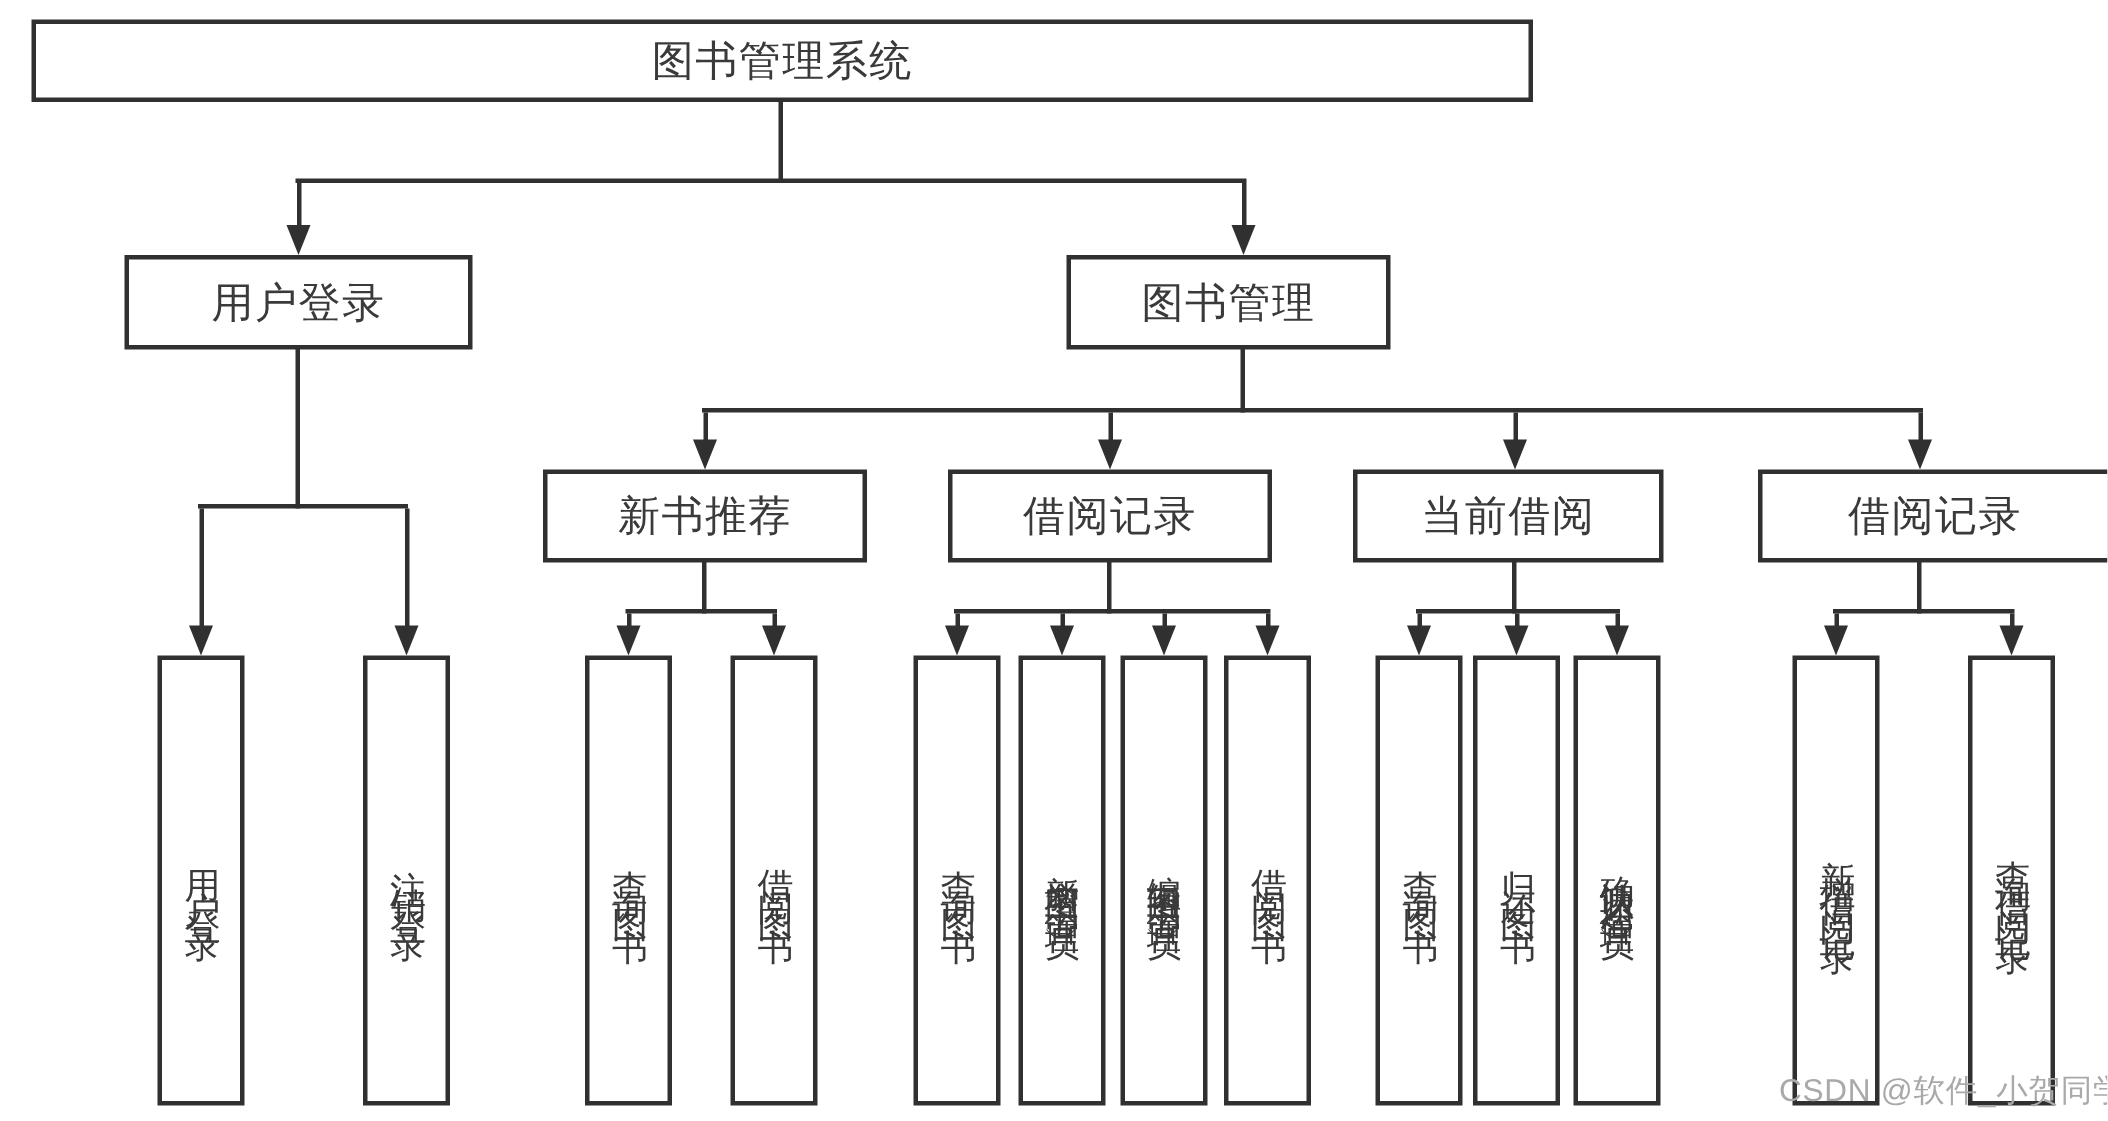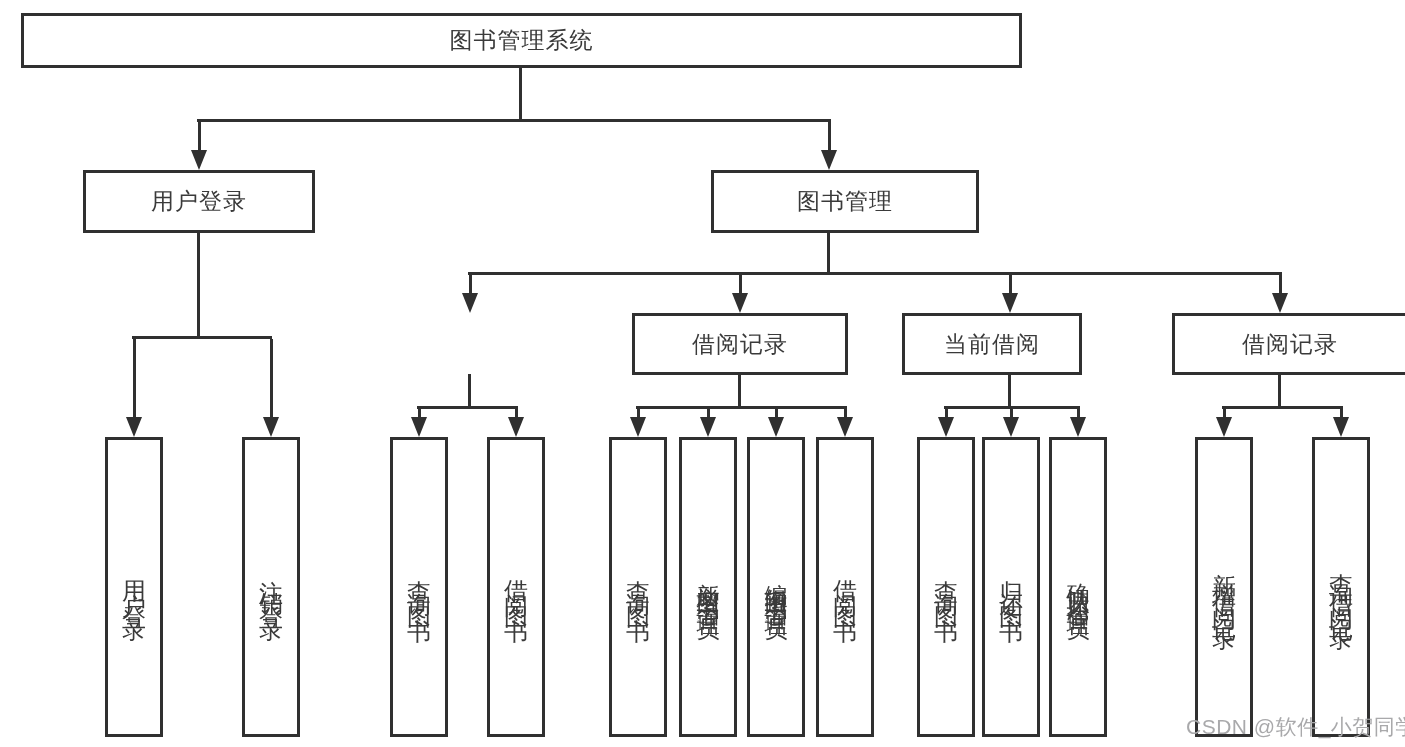--- a/index.html
+++ b/index.html
@@ -15,21 +15,21 @@
   .box{
     position:absolute;
     box-sizing:border-box;
     border:3px solid #303030;
     background:#ffffff;
     display:flex;
     align-items:center;
     justify-content:center;
   }
   .hbox{
-    font-size:23px;
+    font-size:28px;
     letter-spacing:1px;
     white-space:nowrap;
   }
   .vbox{
     font-size:24px;
     writing-mode:vertical-rl;
     text-orientation:mixed;
     letter-spacing:13px;
     line-height:1;
     white-space:nowrap;
@@ -82,36 +82,37 @@
 <div class="canvas">
 
   <div class="box hbox" style="left:21px;top:13px;width:1001px;height:55px">图书管理系统</div>
 
   <div class="line vline" style="left:519px;top:67px;height:55px"></div>
   <div class="line hline" style="left:197px;top:119px;width:634px"></div>
   <div class="arrow" style="left:191px;top:122px;height:48px"></div>
   <div class="arrow" style="left:821px;top:122px;height:48px"></div>
 
   <div class="box hbox" style="left:83px;top:170px;width:232px;height:63px">用户登录</div>
-  <div class="box hbox" style="left:711px;top:170px;width:268px;height:63px">图书管理</div>
+  <div class="box hbox" style="left:711px;top:170px;width:216px;height:63px">图书管理</div>
 
   <div class="line vline" style="left:197px;top:232px;height:107px"></div>
   <div class="line hline" style="left:132px;top:336px;width:140px"></div>
   <div class="arrow" style="left:126px;top:339px;height:98px"></div>
   <div class="arrow" style="left:263px;top:339px;height:98px"></div>
 
   <div class="line vline" style="left:827px;top:232px;height:43px"></div>
   <div class="line hline" style="left:468px;top:272px;width:814px"></div>
   <div class="arrow" style="left:462px;top:275px;height:38px"></div>
   <div class="arrow" style="left:732px;top:275px;height:38px"></div>
   <div class="arrow" style="left:1002px;top:275px;height:38px"></div>
   <div class="arrow" style="left:1272px;top:275px;height:38px"></div>
 
+  <div class="box hbox" style="left:362px;top:313px;width:216px;height:62px">新书推荐</div>
   <div class="box hbox" style="left:632px;top:313px;width:216px;height:62px">借阅记录</div>
-  <div class="box hbox" style="left:902px;top:313px;width:180px;height:62px">当前借阅</div>
+  <div class="box hbox" style="left:902px;top:313px;width:207px;height:62px">当前借阅</div>
   <div class="box hbox" style="left:1172px;top:313px;width:236px;height:62px">借阅记录</div>
 
   <div class="line vline" style="left:468px;top:374px;height:35px"></div>
   <div class="line hline" style="left:417px;top:406px;width:101px"></div>
   <div class="arrow" style="left:411px;top:409px;height:28px"></div>
   <div class="arrow" style="left:508px;top:409px;height:28px"></div>
 
   <div class="line vline" style="left:738px;top:374px;height:35px"></div>
   <div class="line hline" style="left:636px;top:406px;width:211px"></div>
   <div class="arrow" style="left:630px;top:409px;height:28px"></div>

